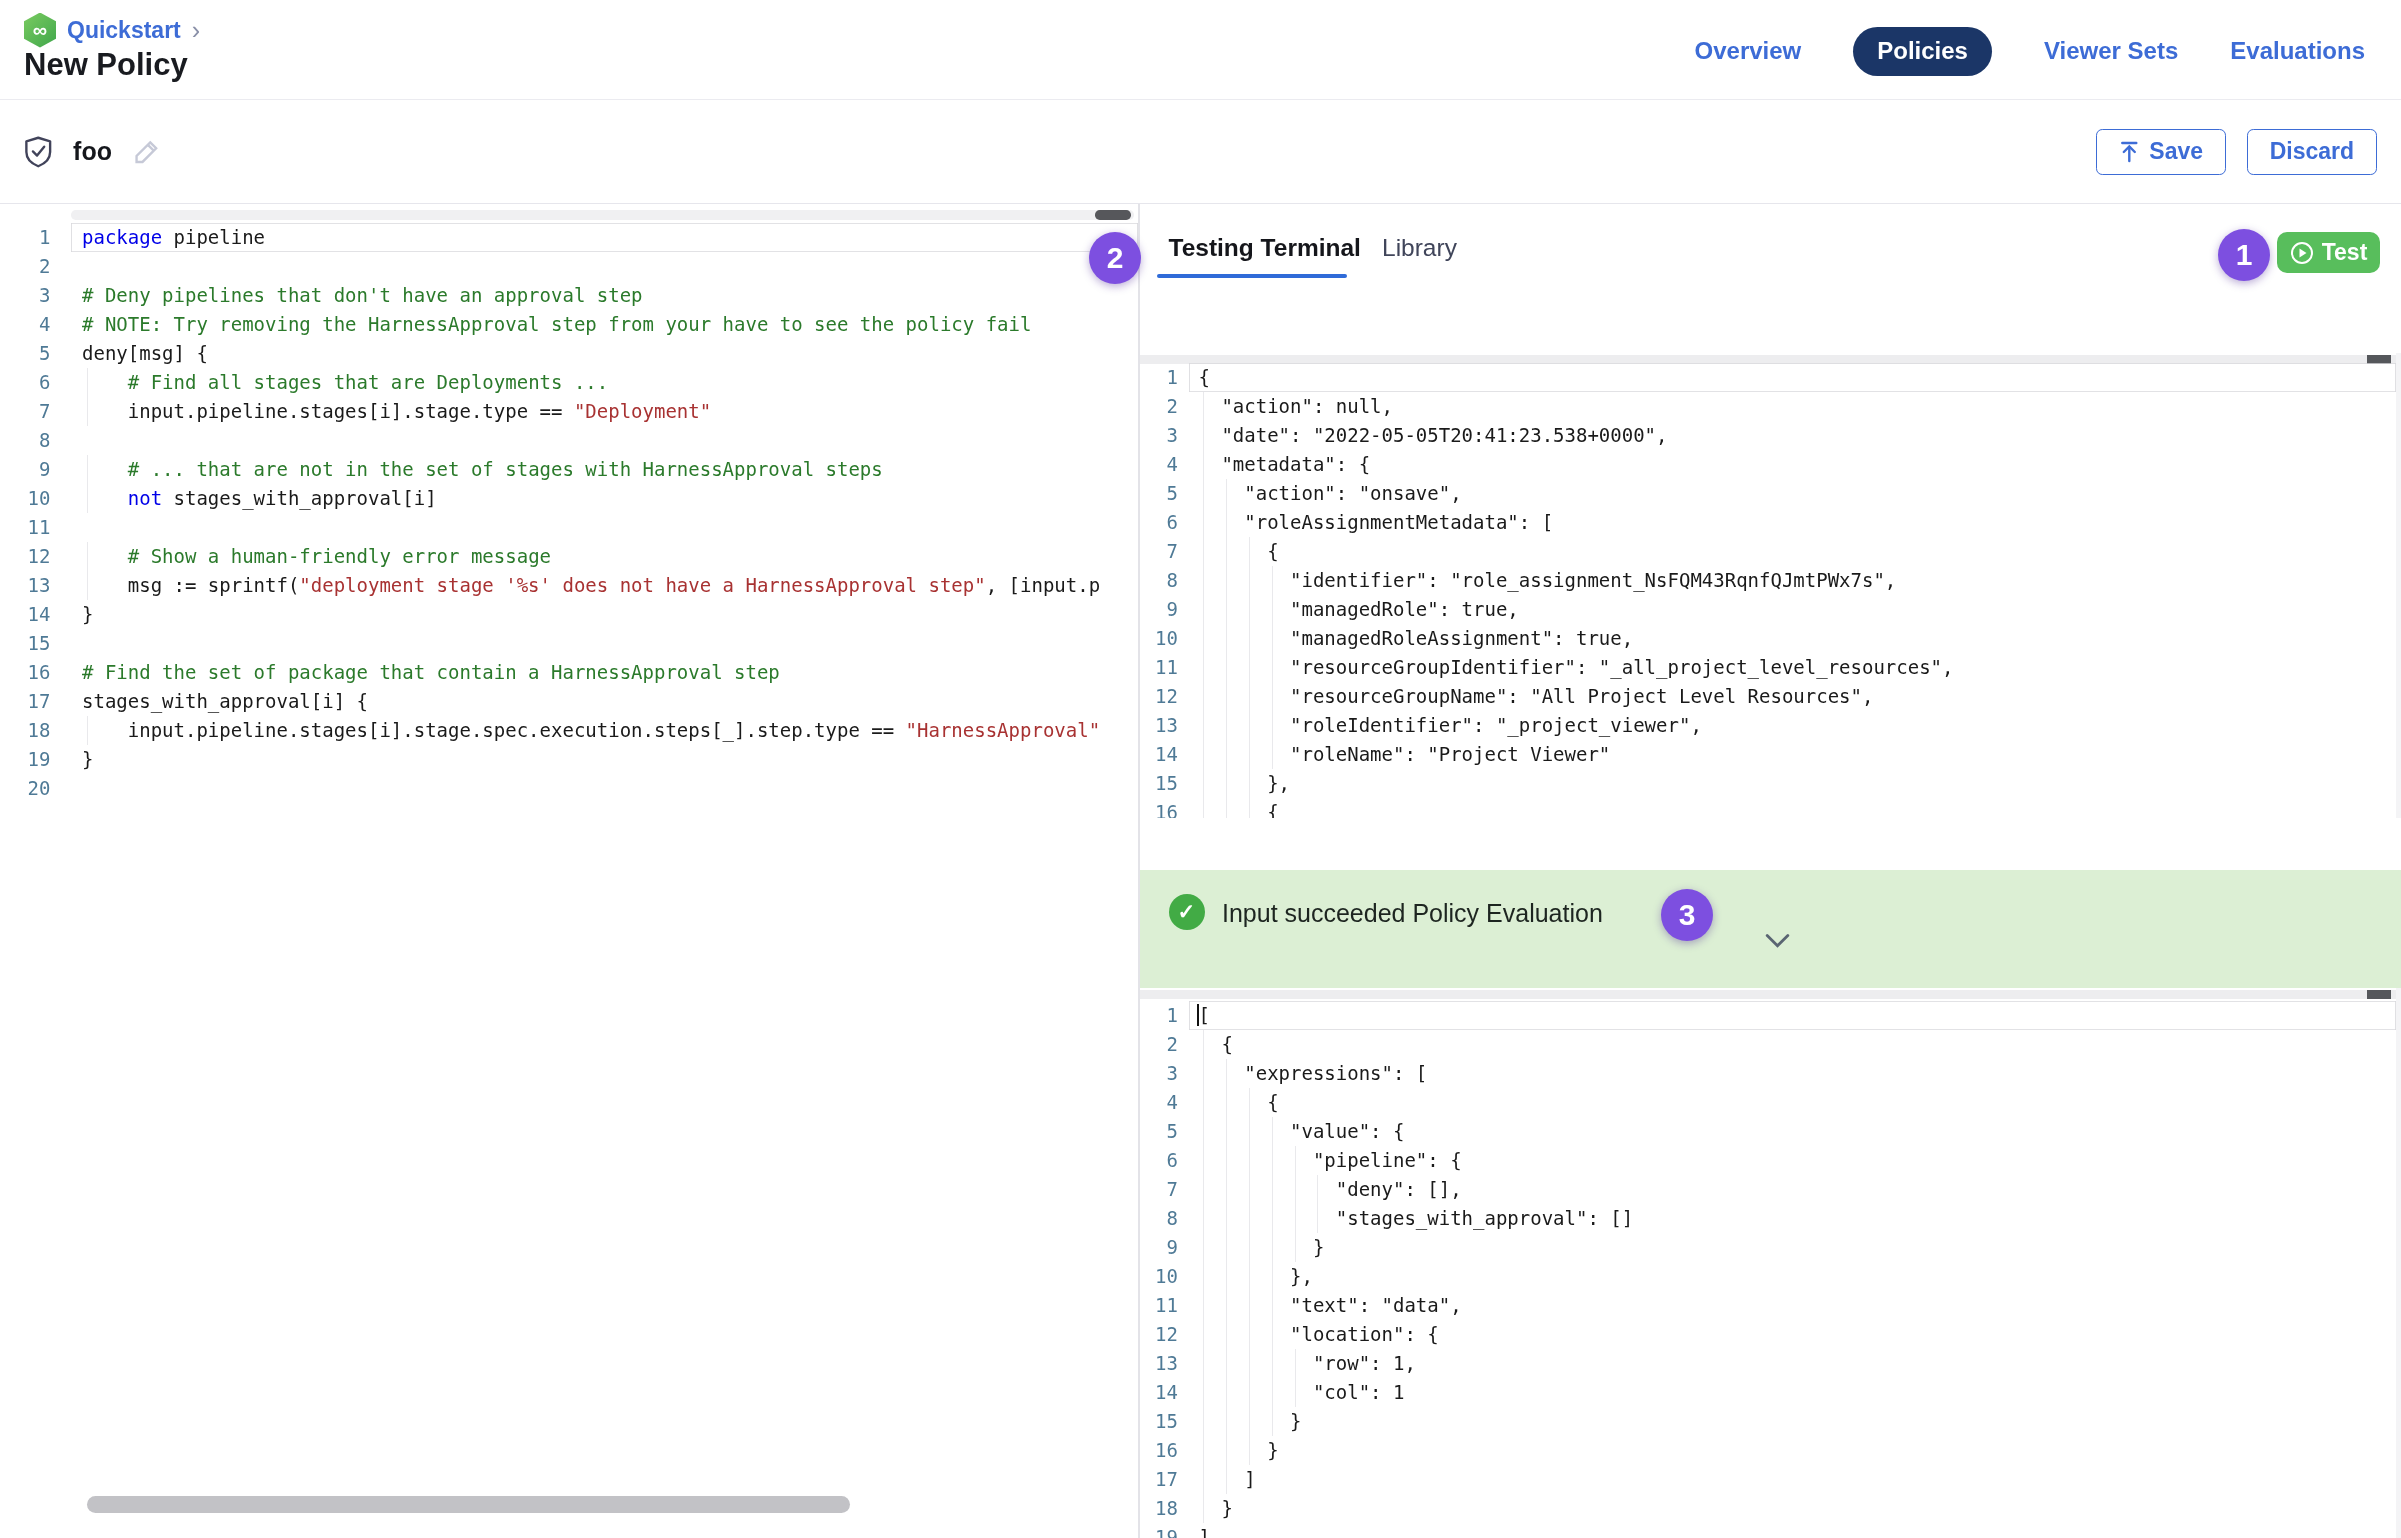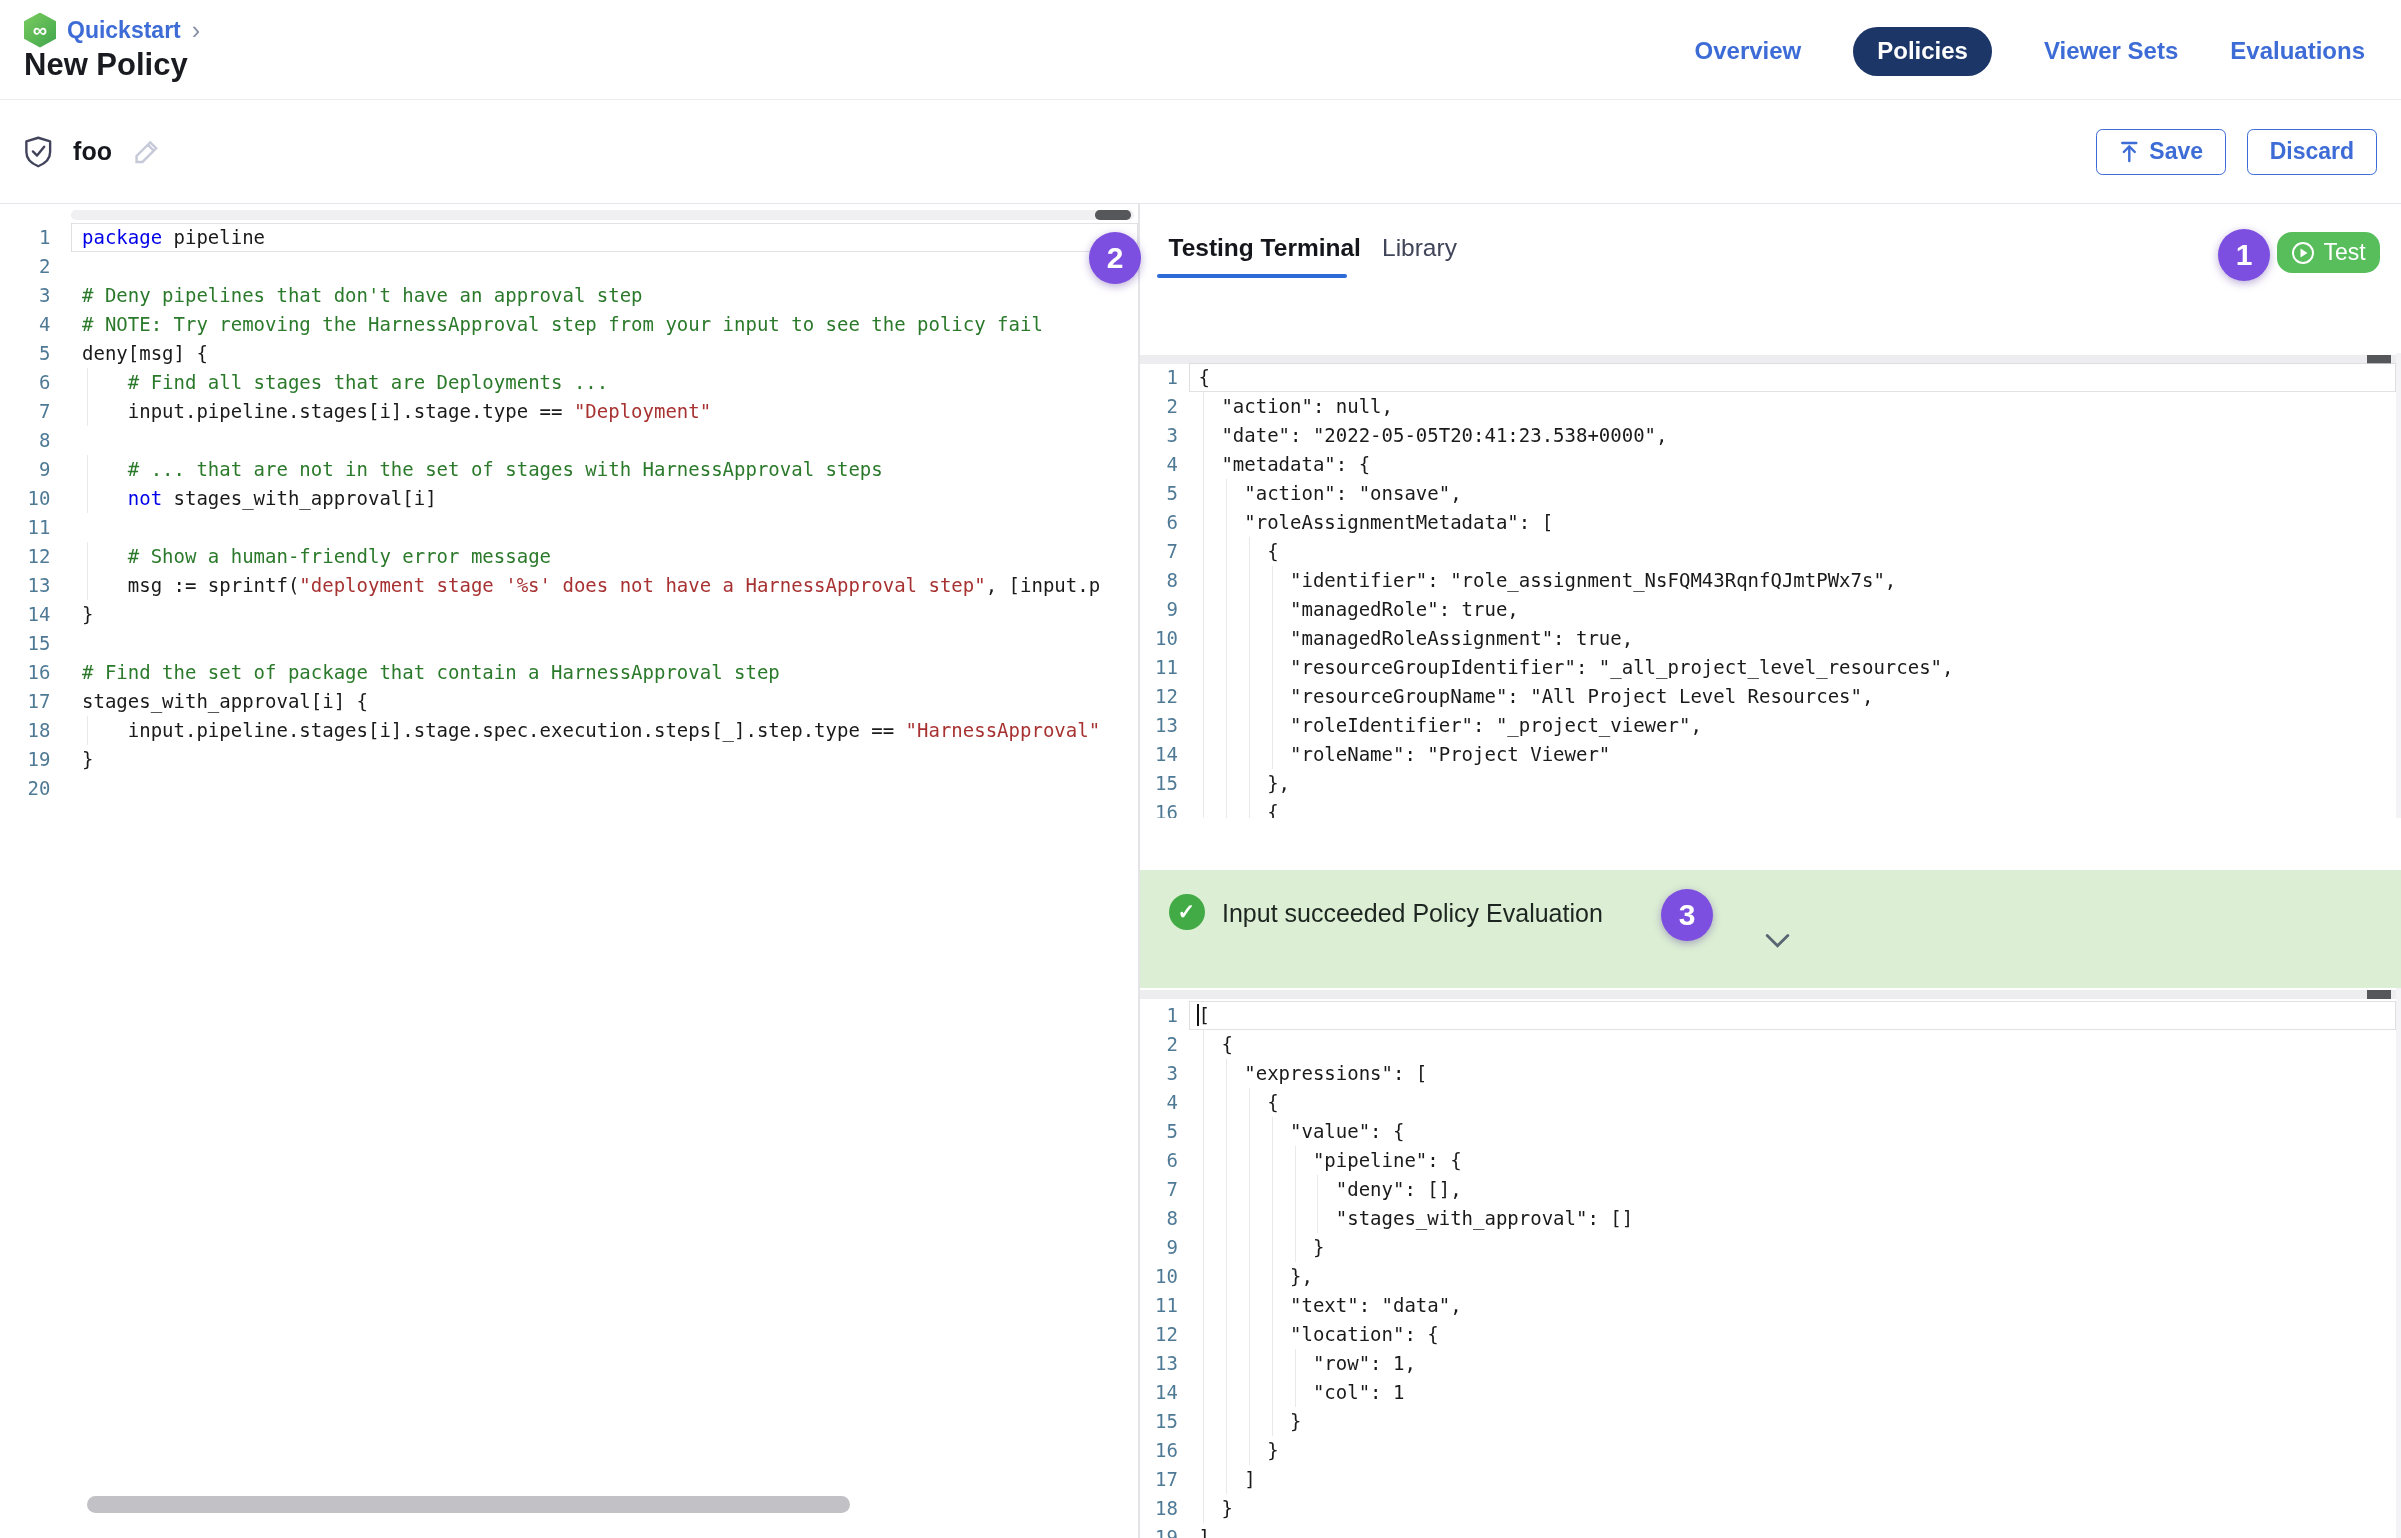--- a/index.html
+++ b/index.html
@@ -60,22 +60,22 @@
   .hsb-bottom{position:absolute;left:87px;top:1292px;width:763px;height:17.4px;background:#C2C2C6;border-radius:8.7px}
 
   .vdivider{position:absolute;left:1138px;top:204px;width:1.6px;height:1334px;background:#E3E3E8}
 
   
   .tabs{position:absolute;left:1140px;top:204px;width:1262px;height:99px;background:#fff}
   .tab1{position:absolute;left:28.5px;top:30px;font-size:24.5px;font-weight:700;color:#15161B;cursor:pointer}
   .tab-underline{position:absolute;left:17.4px;top:70px;width:190px;height:4px;background:#2F6BD8;border-radius:2.4px}
   .tab2{position:absolute;left:242px;top:30px;font-size:24.5px;font-weight:500;color:#40455A;cursor:pointer}
   .test-btn{position:absolute;left:2277px;top:232px;width:103px;height:41px;background:var(--green-btn);
-            border-radius:15px;display:flex;align-items:center;justify-content:center;gap:8px;
-            color:#fff;font-size:23px;font-weight:400;cursor:pointer}
+            border-radius:10px;display:flex;align-items:center;justify-content:center;gap:8px;
+            color:#fff;font-size:23px;font-weight:700;cursor:pointer}
   .badge{position:absolute;width:52px;height:52px;border-radius:50%;background:var(--purple);color:#fff;
          font-size:30px;font-weight:700;display:flex;align-items:center;justify-content:center;
          box-shadow:0 2.4px 8px rgba(60,20,140,.35);z-index:5}
   .badge-1{left:2218px;top:229px}
   .badge-2{left:1089px;top:232px}
   .badge-3{left:1661px;top:889px}
 
   
   .input-head{position:absolute;left:1140px;top:303px;width:1262px;height:51px;background:#EEF7FD;
               display:flex;align-items:center;padding:0 24px}
@@ -172,21 +172,21 @@
         <div class="ed-row">
           <div class="ed-gutter">2</div>
           <div class="ed-code"><span class="tok-pl"></span></div>
         </div>
         <div class="ed-row">
           <div class="ed-gutter">3</div>
           <div class="ed-code"><span class="tok-cm"># Deny pipelines that don't have an approval step</span></div>
         </div>
         <div class="ed-row">
           <div class="ed-gutter">4</div>
-          <div class="ed-code"><span class="tok-cm"># NOTE: Try removing the HarnessApproval step from your input to see the policy fail</span></div>
+          <div class="ed-code"><span class="tok-cm"># NOTE: Try removing the HarnessApproval step from your have to see the policy fail</span></div>
         </div>
         <div class="ed-row">
           <div class="ed-gutter">5</div>
           <div class="ed-code"><span class="tok-pl">deny[msg] {</span></div>
         </div>
         <div class="ed-row">
           <div class="ed-gutter">6</div>
           <div class="ed-code"><div class="guide" style="left: 16px;"></div><span class="tok-pl">    </span><span class="tok-cm"># Find all stages that are Deployments ...</span></div>
         </div>
         <div class="ed-row">

